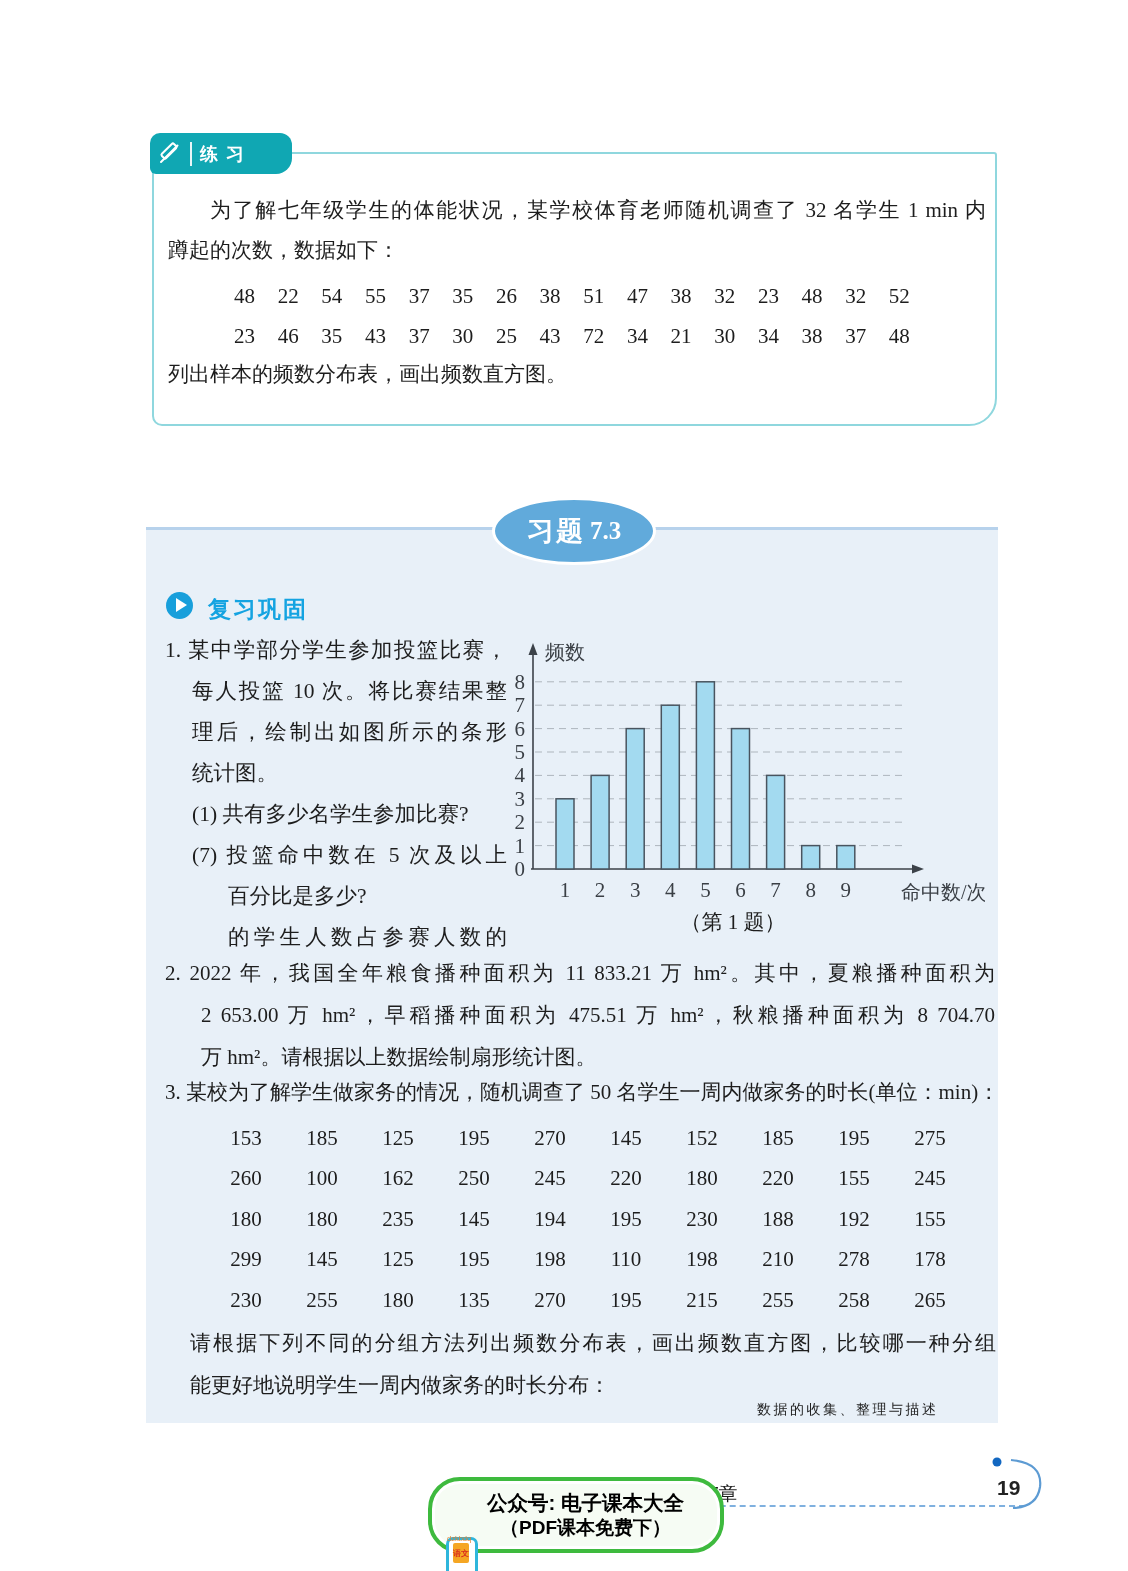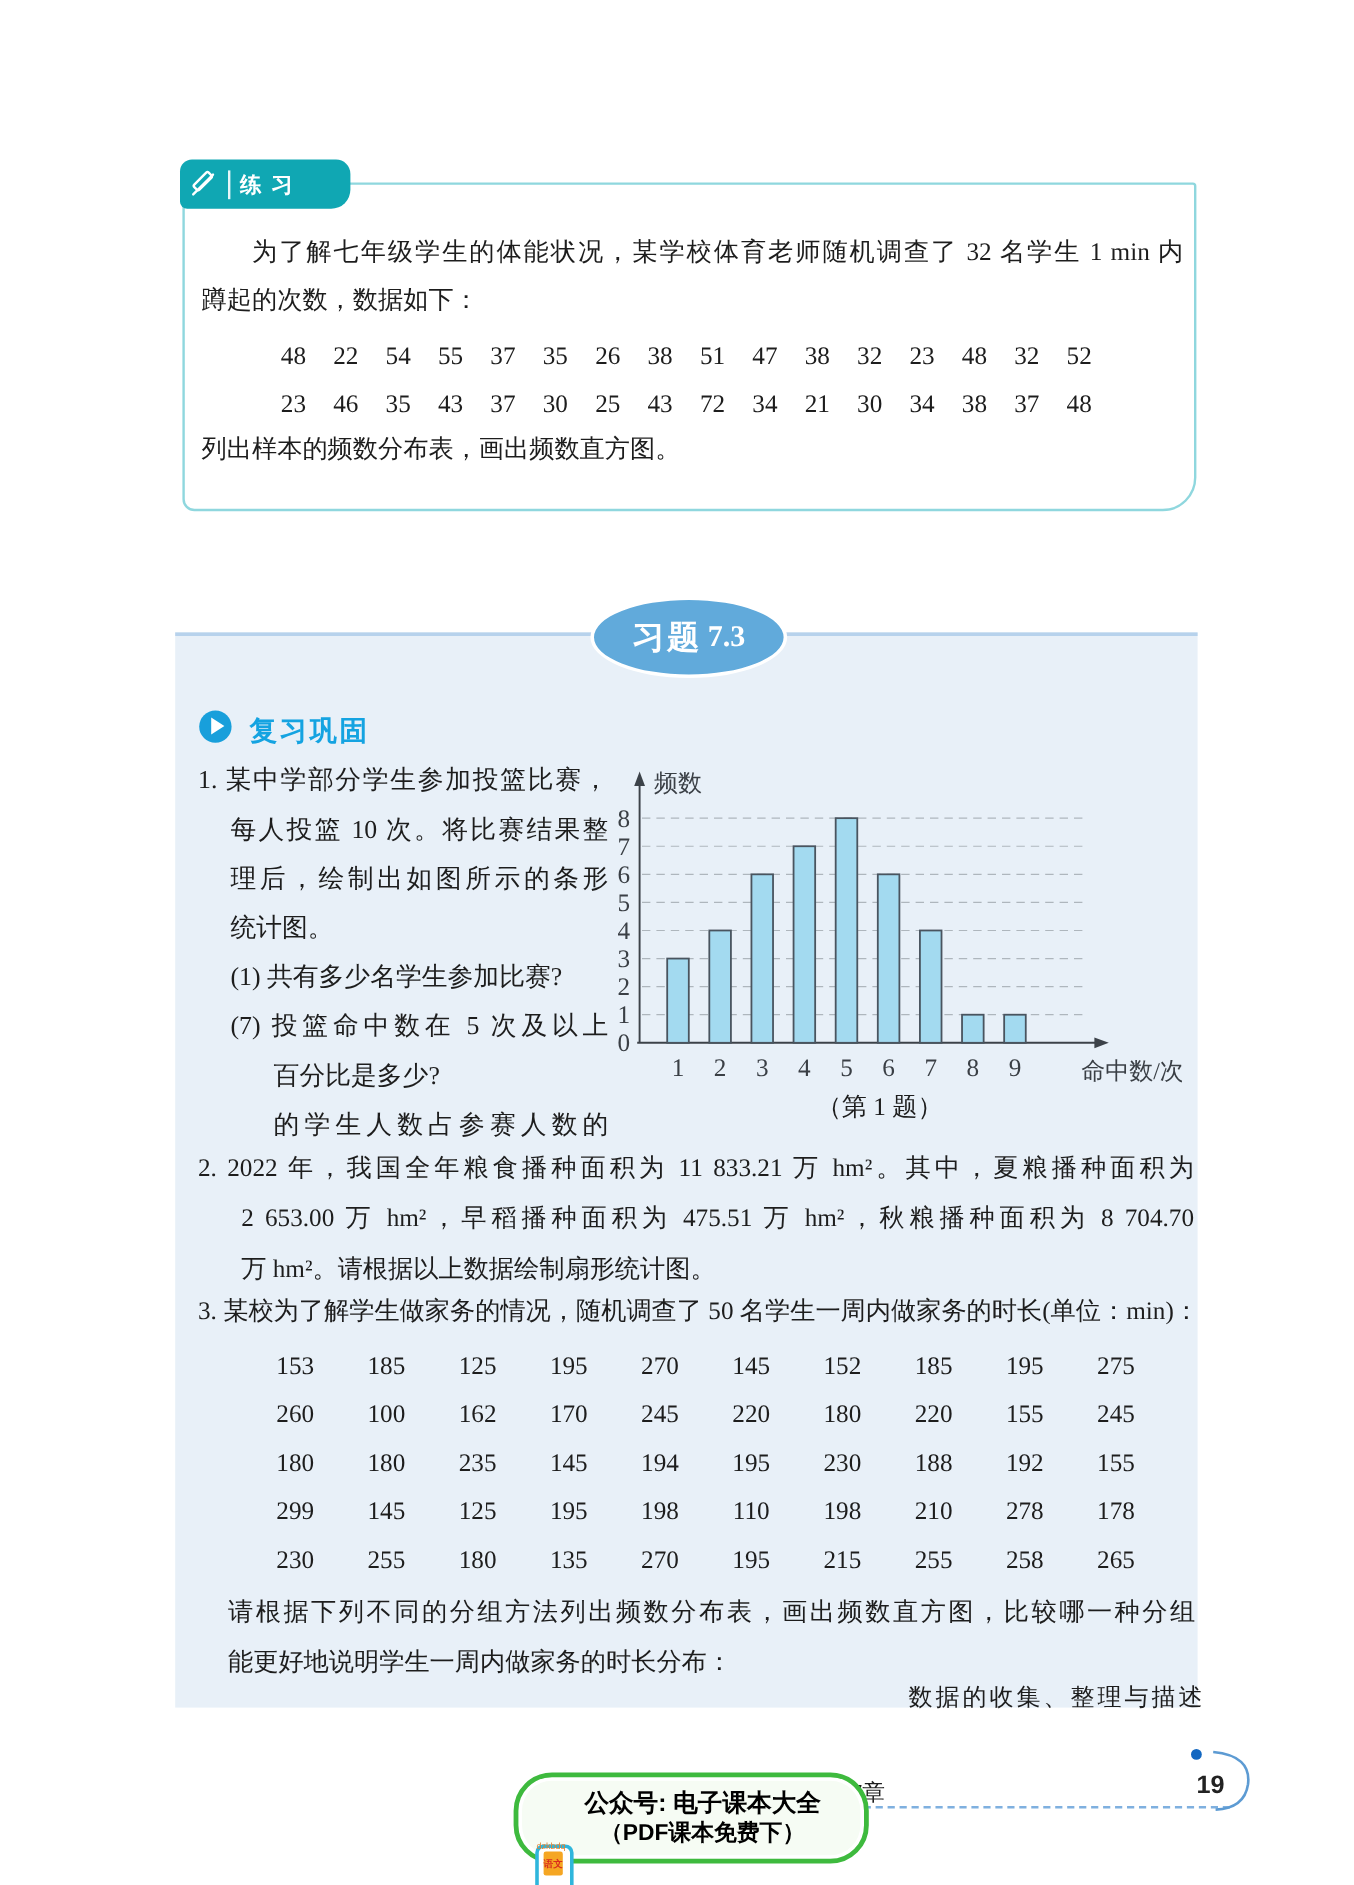--- a/index.html
+++ b/index.html
@@ -45,21 +45,21 @@
   #p3-header{left:165px;top:1082px;width:830px;}
   #chores-table{left:208px;top:1118px;width:760px;font-size:21px;}
   .chore-row{display:flex;height:40.5px;align-items:center;}
   .chore-row span{flex:1;text-align:center;}
   #p3-outro{left:190px;top:1326px;width:806px;}
   #p3-outro .tl{height:42px;line-height:34px;}
 
   
   #footer-line{left:600px;top:1505px;width:425px;border-top:2px dashed #7fb0df;}
   #footer-chapter{left:690px;top:1481px;font-size:19px;}
-  #footer-title{left:757px;top:1401px;font-size:20px;letter-spacing:2.5px;}
+  #footer-title{left:757px;top:1401px;font-size:14px;letter-spacing:2.5px;}
   #footer-page{left:997px;top:1476px;font-family:"Liberation Sans",sans-serif;font-weight:bold;font-size:21px;color:#222;}
   #footer-arc{left:985px;top:1445px;}
 
   
   #watermark{left:428px;top:1477px;width:268px;height:64px;background:#f6fcf4;border:4px solid #3eba3e;
              border-radius:32px;box-shadow:inset 0 0 0 3px #ffffff;display:flex;align-items:center;
              padding:2px 8px 2px 12px;gap:9px;z-index:10;}
   #wm-icon{width:34px;flex:none;position:relative;height:56px;}
   #wm-phone{position:absolute;left:2px;top:2px;width:26px;height:42px;border:3px solid #2fb6dc;border-radius:7px;background:#fff;margin-top:48px;}
   #wm-book{position:absolute;left:4px;top:3px;width:16px;height:20px;background:#f5a623;border-radius:2px;
@@ -217,21 +217,21 @@
         <span>145</span>
         <span>152</span>
         <span>185</span>
         <span>195</span>
         <span>275</span>
       </div>
       <div class="chore-row">
         <span>260</span>
         <span>100</span>
         <span>162</span>
-        <span>170</span>
+        <span>250</span>
         <span>245</span>
         <span>220</span>
         <span>180</span>
         <span>220</span>
         <span>155</span>
         <span>245</span>
       </div>
       <div class="chore-row">
         <span>180</span>
         <span>180</span>

